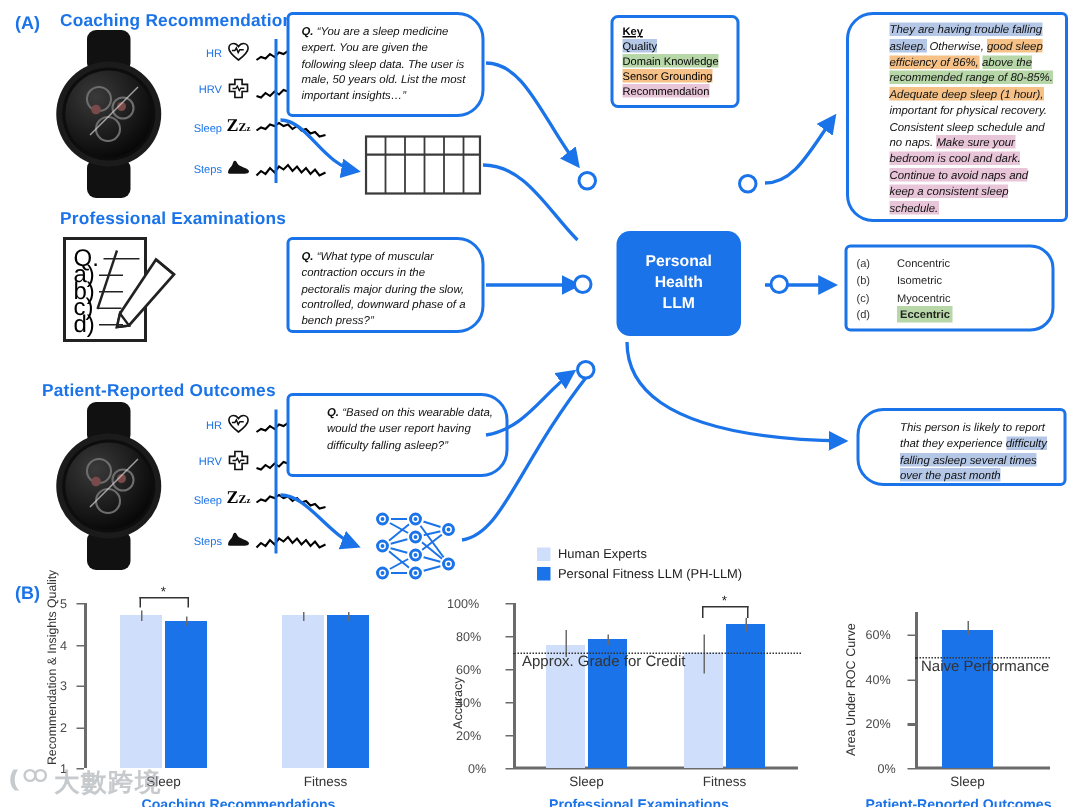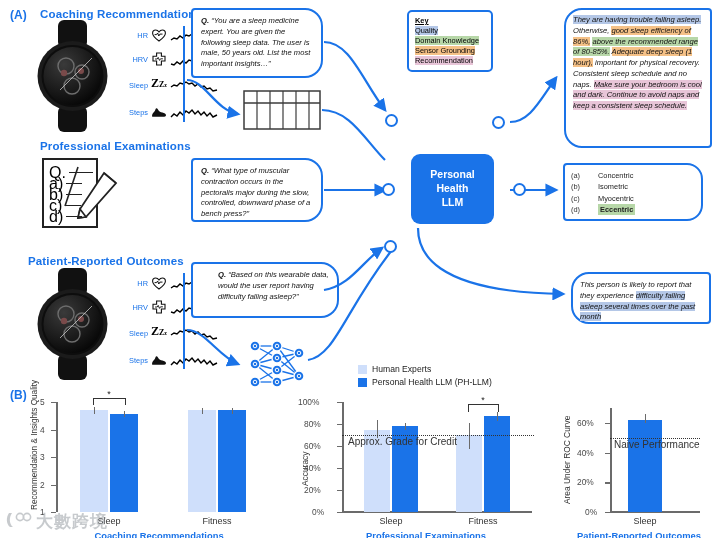--- a/index.html
+++ b/index.html
@@ -15,21 +15,21 @@
     color:#1a73e8;font-weight:bold;font-size:11.5px;letter-spacing:.15px;
   }
   .panel-label{color:#1a73e8;font-weight:bold;font-size:12px;}
 
   
   .bubble{
     border:2.6px solid #1a73e8;background:#fff;
     border-radius:4px 18px 18px 4px;
     box-sizing:border-box;
   }
-  .bubble.right{border-radius:18px 4px 4px 18px;}
+  .bubble.right{border-radius:18px 4px 4px 18px;padding-left:20px;}
   .bubble-txt{
     font-style:italic;font-size:7.6px;line-height:1.42;color:#111;
     padding:6px 7px 5px 8px;
   }
   .bubble-txt b{font-style:italic;font-weight:bold;}
 
   
   .keybox{
     border:2.4px solid #1a73e8;background:#fff;border-radius:5px;
     box-sizing:border-box;padding:4px 5px 5px 6px;
@@ -439,21 +439,21 @@
 
   <div class="abs panel-label" style="left:10px;top:388px;">(B)</div>
 
   <div class="abs" style="left:358px;top:364px;">
     <div class="legend-row">
       <span class="legend-sw" style="background:#cfdffb;"></span>
       <span>Human Experts</span>
     </div>
     <div class="legend-row" style="margin-top:3px;">
       <span class="legend-sw" style="background:#1a73e8;"></span>
-      <span>Personal Health LLM (PH-LLM)</span>
+      <span>Personal Fitness LLM (PH-LLM)</span>
     </div>
   </div>
 
   <div class="abs" style="left:24px;top:392px;width:270px;height:146px;">
 
     <div class="ylab-rot" style="left:6px;top:118px;font-size:8.2px;line-height:1.15;text-align:center;">
       <span>Recommendation &amp; Insights Quality</span>
     </div>
 
     <div class="axis-line" style="left:32px;top:10px;width:1.6px;height:110px;"></div>

